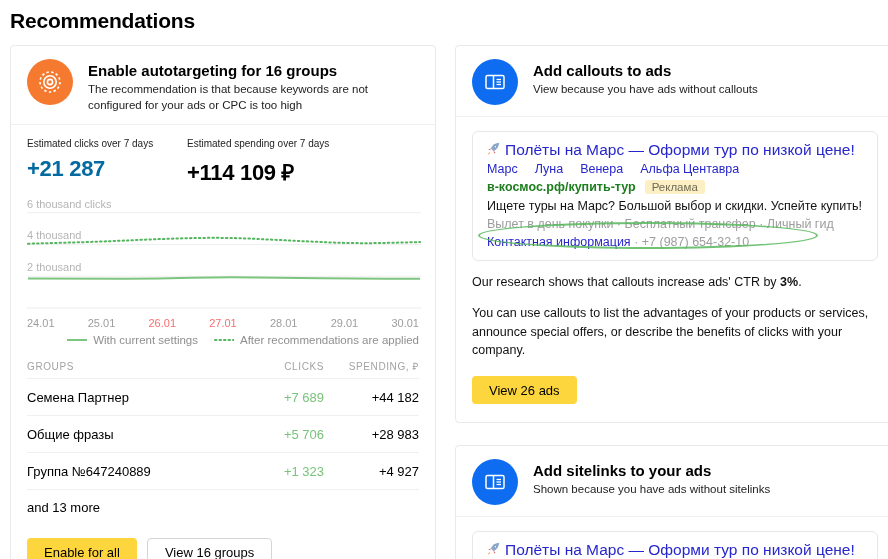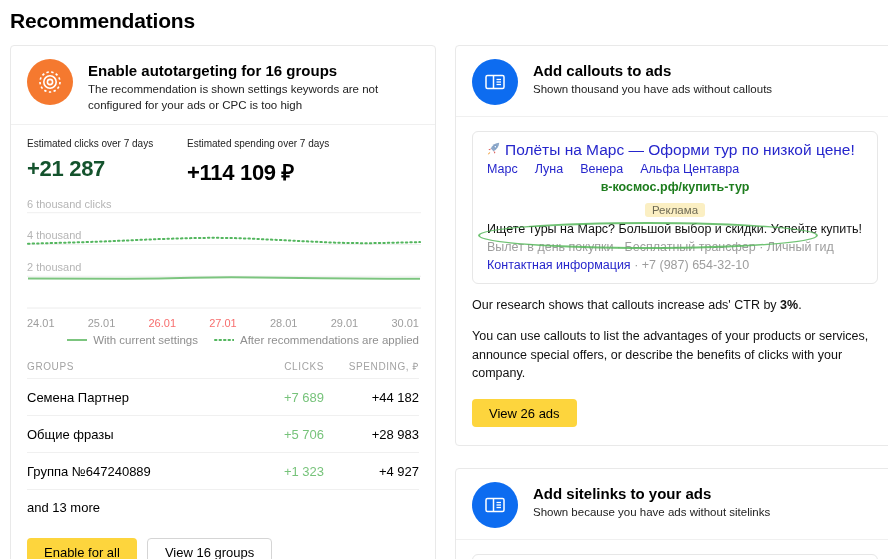--- a/index.html
+++ b/index.html
@@ -19,21 +19,21 @@
   .icon-orange { background:#f5792f; }
   .icon-blue { background:#0d6cf0; }
   .head-text h2 { font-size:15px; font-weight:bold; margin:3px 0 3px; color:#000; }
   .head-text p { font-size:11.5px; margin:0; color:#222; line-height:1.35; max-width:340px; }
   .divider { height:1px; background:#f0f0f0; }
 
   .stats { display:flex; padding:13px 16px 2px; }
   .stat-0 { width:160px; }
   .stat-label { font-size:10px; color:#222; margin-bottom:7px; }
   .stat-value { font-size:22px; font-weight:bold; letter-spacing:-0.3px; color:#000; }
-  .green { color:#14532d; }
+  .green { color:#0369a1; }
 
   .chart { padding:6px 16px 0; position:relative; }
   .x-axis { display:flex; justify-content:space-between; font-size:11px; color:#9d9d9d; margin-top:1px; }
   .x-axis span.hl { color:#f76e6e; }
   .legend { display:flex; justify-content:flex-end; gap:16px; font-size:11.5px; color:#8f8f8f; margin-top:5px; }
   .legend-item { display:flex; align-items:center; gap:6px; }
 
   .table { margin:8px 16px 0; font-size:13px; color:#000; }
   .trow { display:flex; align-items:center; height:37px; border-top:1px solid #f0f0f0; }
   .thead { height:24px; border-top:none; font-size:10px; color:#a3a3a3; letter-spacing:0.6px; }
@@ -47,21 +47,21 @@
   .actions { display:flex; gap:10px; padding:13px 16px 16px; }
   .btn { height:28px; padding:0 17px; font-size:13px; border-radius:4px; border:none;
     background:#fdd53d; color:#000; font-family:inherit; cursor:pointer; }
   .btn-outline { background:#fff; border:1px solid #d5d5d5; }
 
   .ad-preview { margin:14px 16px 6px; border:1px solid #e7e7e7; border-radius:6px; position:relative; }
   .ad-body { padding:9px 14px 11px; position:relative; }
   .ad-title-row { display:flex; align-items:baseline; gap:5px; }
   .ad-title { font-size:15.5px; color:#2626cc; }
   .ad-sitelinks { display:flex; gap:17px; font-size:12.5px; color:#2626cc; margin-top:3px; }
-  .ad-url-row { margin-top:4px; display:flex; align-items:center; gap:9px;flex-direction:column; }
+  .ad-url-row { margin-top:4px; display:flex; align-items:center; gap:9px; }
   .ad-url { color:#1e7d1e; font-weight:bold; font-size:12.5px; }
   .ad-badge { background:#fbefc3; color:#6e6a55; font-size:11.5px; padding:1px 7px; border-radius:3px; }
   .ad-desc { font-size:12.5px; color:#111; margin-top:5px; }
   .ad-callouts { font-size:12.5px; color:#9d9d9d; margin-top:4px; }
   .ad-contact { font-size:12.5px; margin-top:4px; color:#2626cc; }
   .ad-contact .gray { color:#9d9d9d; }
   .oval { position:absolute; border:2.5px solid #57b85c; border-radius:50%; opacity:.85; pointer-events:none; }
   .oval-callouts { left:5px; top:90px; width:340px; height:27px; }
 
   .para { font-size:12.5px; line-height:1.5; margin:12px 16px; color:#111; max-width:400px; }
@@ -78,21 +78,21 @@
     <header class="card-head">
       <span class="icon-circle icon-orange">
         <svg width="26" height="26" viewBox="0 0 26 26" fill="none">
           <circle cx="13" cy="13" r="10" stroke="#fff" stroke-width="1.6" stroke-dasharray="2.4 2.4"></circle>
           <circle cx="13" cy="13" r="6.2" stroke="#fff" stroke-width="1.6"></circle>
           <circle cx="13" cy="13" r="2.6" stroke="#fff" stroke-width="1.6"></circle>
         </svg>
       </span>
       <div class="head-text">
         <h2>Enable autotargeting for 16 groups</h2>
-        <p>The recommendation is shown settings keywords are not configured for your ads or CPC is too high</p>
+        <p>The recommendation is that because keywords are not configured for your ads or CPC is too high</p>
       </div>
     </header>
     <div class="divider"></div>
 
     <div class="stats">
       <div class="stat-0">
         <div class="stat-label">Estimated clicks over 7 days</div>
         <div class="stat-value green">+21 287</div>
       </div>
       <div>
@@ -176,21 +176,21 @@
           <svg width="24" height="24" viewBox="0 0 24 24" fill="none">
             <rect x="3" y="5.5" width="18" height="13" rx="1.5" stroke="#fff" stroke-width="1.5"></rect>
             <line x1="10.5" y1="5.5" x2="10.5" y2="18.5" stroke="#fff" stroke-width="1.5"></line>
             <line x1="13.5" y1="9.5" x2="18" y2="9.5" stroke="#fff" stroke-width="1.3"></line>
             <line x1="13.5" y1="12" x2="18" y2="12" stroke="#fff" stroke-width="1.3"></line>
             <line x1="13.5" y1="14.5" x2="18" y2="14.5" stroke="#fff" stroke-width="1.3"></line>
           </svg>
         </span>
         <div class="head-text">
           <h2>Add callouts to ads</h2>
-          <p>Shown thousand you have ads without callouts</p>
+          <p>View because you have ads without callouts</p>
         </div>
       </header>
       <div class="divider"></div>
 
       <div class="ad-preview">
         <div class="ad-body">
           <div class="ad-title-row">
             <svg width="13" height="13" viewBox="0 0 16 16">
               <path d="M15 1C10.5 1.2 6.5 3.8 4.6 8l3.4 3.4C12.2 9.5 14.8 5.5 15 1z" fill="#8fa9c9"></path>
               <circle cx="10.2" cy="5.8" r="1.5" fill="#fff" stroke="#4d7bb3" stroke-width="0.8"></circle>

